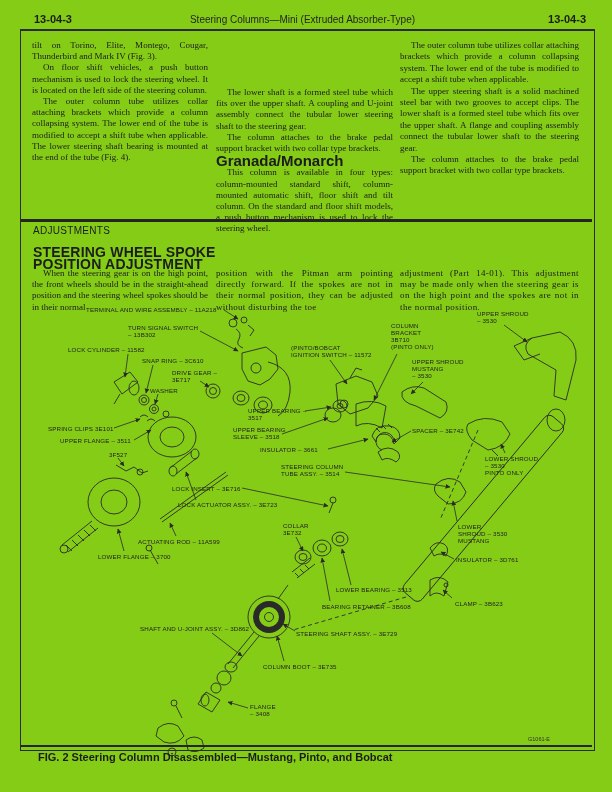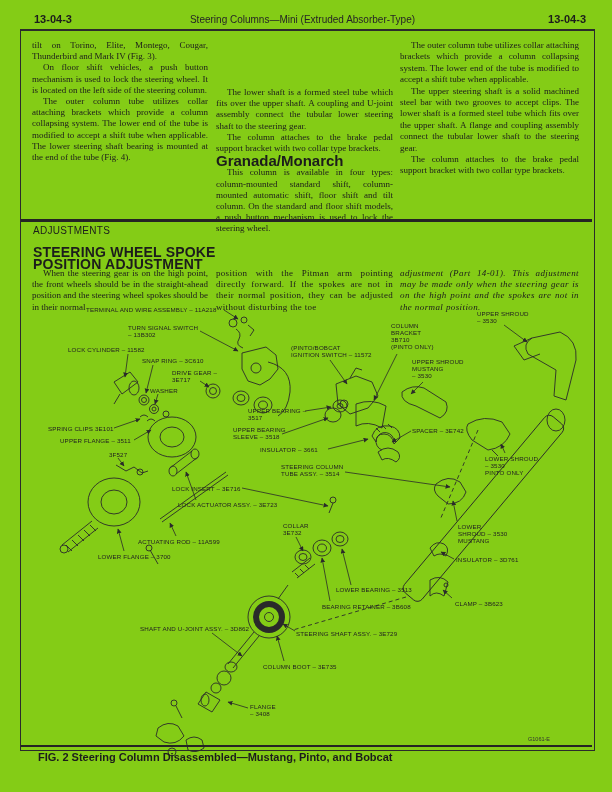--- a/index.html
+++ b/index.html
@@ -24,21 +24,21 @@
   .subhead-inline{font-family:"Liberation Sans",sans-serif;font-weight:bold;font-size:15px;
                   margin:1px 0 1px 0;}
   .rule-mid{position:absolute;left:21px;top:219px;width:571px;height:3px;background:#242424;}
   .adj-h2{position:absolute;left:33px;top:225px;font-family:"Liberation Sans",sans-serif;
           font-weight:normal;font-size:10px;letter-spacing:.3px;margin:0;}
   .adj-h3{position:absolute;left:33px;font-family:"Liberation Sans",sans-serif;
           font-weight:bold;font-size:14px;letter-spacing:.2px;margin:0;}
   #adjs1{top:244px;} #adjs2{top:256px;}
   #a1{left:32px;top:268px;width:176px;} 
   #a2{left:216px;top:268px;width:177px;letter-spacing:.3px;}
-  #a3{left:400px;top:268px;width:179px;letter-spacing:.4px;font-style:italic;}
+  #a3{left:400px;top:268px;width:179px;letter-spacing:.4px;}
   .adj-col p{margin:0;}
   #a1 p{text-indent:11px;}
   
   #fig-art{position:absolute;left:0;top:0;width:612px;height:792px;}
   #fig-labels{position:absolute;left:0;top:0;width:612px;height:792px;pointer-events:none;}
   .flabel{position:absolute;font-family:"Liberation Sans",sans-serif;font-size:6.2px;
           line-height:7px;letter-spacing:.15px;color:#222;white-space:nowrap;}
   .fig-code{position:absolute;left:528px;top:736px;font-family:"Liberation Sans",sans-serif;
             font-size:5.5px;color:#333;}
   .rule-bottom{position:absolute;left:21px;top:745px;width:571px;height:2px;background:#242424;}

